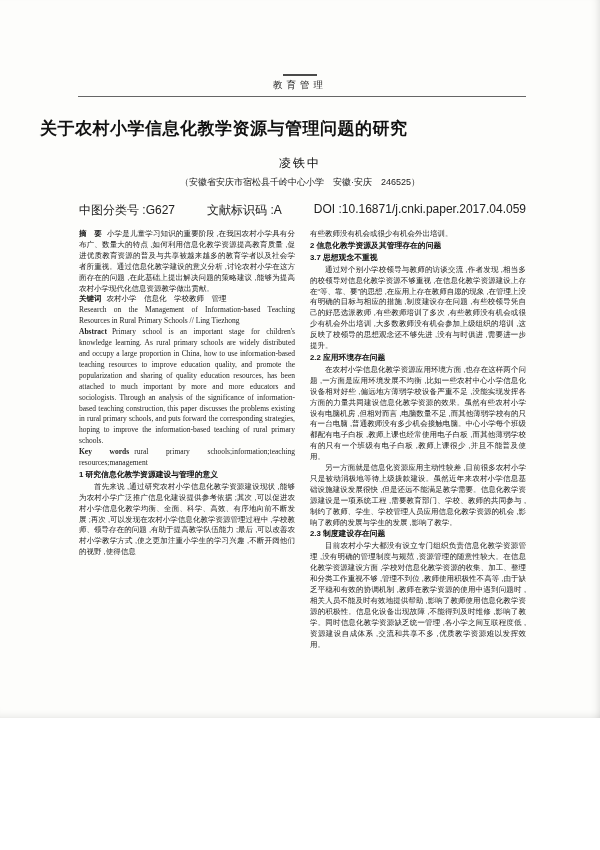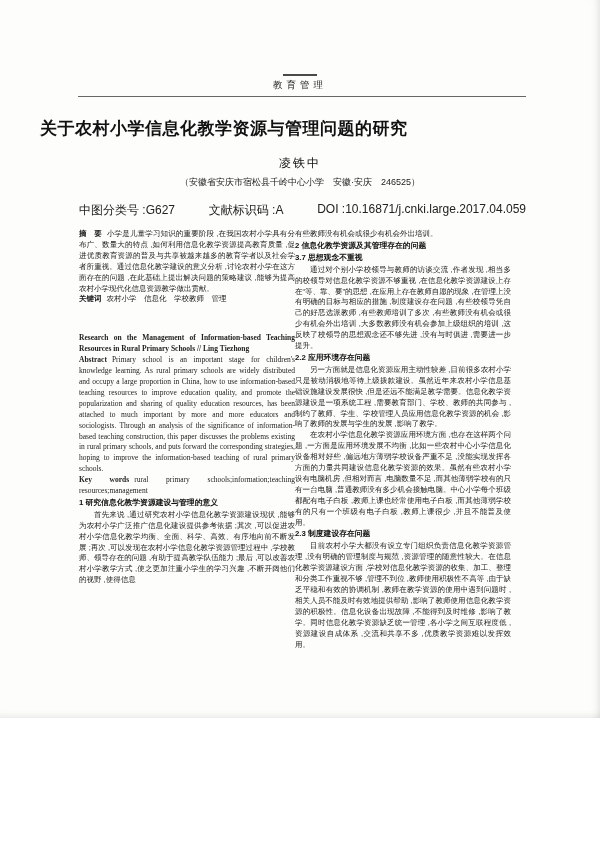--- a/index.html
+++ b/index.html
@@ -16,28 +16,28 @@
   }
   .cat-rule-top { position:absolute; top:74px; left:283px; width:34px; height:2px; background:#4a4a4a; }
   .category { position:absolute; top:79px; left:0; width:600px; text-align:center; font-size:9.5px; letter-spacing:4px; color:#222; }
   .cat-rule { position:absolute; top:96px; left:78px; width:448px; height:1px; background:#666; }
 
   .title { position:absolute; top:117px; left:40px; width:520px; margin:0; font-size:17px; font-weight:bold; letter-spacing:.5px; color:#111; }
   .author { position:absolute; top:155px; left:0; width:600px; text-align:center; font-size:12px; letter-spacing:2px; color:#111; }
   .affil { position:absolute; top:176px; left:0; width:600px; text-align:center; font-size:9px; color:#222; }
   .meta { position:absolute; top:202px; left:79px; width:447px; display:flex; justify-content:space-between; font-size:12px; color:#222; }
 
-  .columns { position:absolute; top:229px; left:79px; width:447px; display:flex; }
+  .columns { position:absolute; top:229px; left:79px; width:447px; display:flex; gap:15px; }
   .col { width:216px; height:557px; overflow:hidden; font-size:7.5px; line-height:10.9px; text-align:justify; color:#222; }
   .para { margin:0; }
   .ind { text-indent:2em; }
   .lbl { margin-right:5px; }
   .heading { margin:1px 0; font-weight:bold; font-size:7.8px; color:#111; }
   .en { font-family:"Liberation Serif","DejaVu Serif",serif; }
-  .enb { font-weight:bold;margin-top:28px; }
+  .enb { font-weight:normal; }
 
   .foot-rule { position:absolute; top:788px; left:79px; width:447px; height:1px; background:#888; }
   .bio { position:absolute; top:792px; left:79px; width:447px; font-size:7px; color:#333; }
   .pagenum { position:absolute; top:807px; left:79px; font-size:9px; color:#111; }
 </style>
 </head>
 <body>
 
 <div class="page">
 
@@ -45,43 +45,43 @@
   <div class="category">教育管理</div>
   <div class="cat-rule"></div>
 
   <h1 class="title">关于农村小学信息化教学资源与管理问题的研究</h1>
   <div class="author">凌铁中</div>
   <div class="affil">（安徽省安庆市宿松县千岭中心小学　安徽·安庆　246525）</div>
 
   <div class="meta">
     <span>中图分类号 :G627</span>
     <span>文献标识码 :A</span>
-    <span>DOI :10.16871/j.cnki.large.2017.04.059</span>
+    <span>DOI :10.16871/j.cnki.paper.2017.04.059</span>
   </div>
 
   <div class="columns">
 
     <div class="col">
       <p class="para"><b class="lbl">摘　要</b><span>小学是儿童学习知识的重要阶段 ,在我国农村小学具有分布广、数量大的特点 ,如何利用信息化教学资源提高教育质量 ,促进优质教育资源的普及与共享被越来越多的教育学者以及社会学者所重视。通过信息化教学建设的意义分析 ,讨论农村小学在这方面存在的问题 ,在此基础上提出解决问题的策略建议 ,能够为提高农村小学现代化信息资源教学做出贡献。</span></p>
       <p class="para"><b class="lbl">关键词</b><span>农村小学　信息化　学校教师　管理</span></p>
       <p class="para en enb">Research on the Management of Information-based Teaching Resources in Rural Primary Schools // Ling Tiezhong</p>
       <p class="para en"><b class="lbl">Abstract</b><span>Primary school is an important stage for children's knowledge learning. As rural primary schools are widely distributed and occupy a large proportion in China, how to use information-based teaching resources to improve education quality, and promote the popularization and sharing of quality education resources, has been attached to much important by more and more educators and sociologists. Through an analysis of the significance of information-based teaching construction, this paper discusses the problems existing in rural primary schools, and puts forward the corresponding strategies, hoping to improve the information-based teaching of rural primary schools.</span></p>
       <p class="para en"><b class="lbl">Key words</b><span>rural primary schools;information;teaching resources;management</span></p>
       <p class="heading">1 研究信息化教学资源建设与管理的意义</p>
       <p class="para ind">首先来说 ,通过研究农村小学信息化教学资源建设现状 ,能够为农村小学广泛推广信息化建设提供参考依据 ;其次 ,可以促进农村小学信息化教学均衡、全面、科学、高效、有序地向前不断发展 ;再次 ,可以发现在农村小学信息化教学资源管理过程中 ,学校教师、领导存在的问题 ,有助于提高教学队伍能力 ;最后 ,可以改善农村小学教学方式 ,使之更加注重小学生的学习兴趣 ,不断开阔他们的视野 ,使得信息</p>
     </div>
 
     <div class="col">
       <p class="para">有些教师没有机会或很少有机会外出培训。</p>
       <p class="heading">2 信息化教学资源及其管理存在的问题</p>
       <p class="heading">3.7 思想观念不重视</p>
       <p class="para ind">通过对个别小学校领导与教师的访谈交流 ,作者发现 ,相当多的校领导对信息化教学资源不够重视 ,在信息化教学资源建设上存在“等、靠、要”的思想 ,在应用上存在教师自愿的现象 ,在管理上没有明确的目标与相应的措施 ,制度建设存在问题 ,有些校领导凭自己的好恶选派教师 ,有些教师培训了多次 ,有些教师没有机会或很少有机会外出培训 ,大多数教师没有机会参加上级组织的培训 ,这反映了校领导的思想观念还不够先进 ,没有与时俱进 ,需要进一步提升。</p>
       <p class="heading">2.2 应用环境存在问题</p>
+      <p class="para ind">在农村小学信息化教学资源应用环境方面 ,也存在这样两个问题 ,一方面是应用环境发展不均衡 ,比如一些农村中心小学信息化设备相对好些 ,偏远地方薄弱学校设备严重不足 ,没能实现发挥各方面的力量共同建设信息化教学资源的效果。虽然有些农村小学设有电脑机房 ,但相对而言 ,电脑数量不足 ,而其他薄弱学校有的只有一台电脑 ,普通教师没有多少机会接触电脑。中心小学每个班级都配有电子白板 ,教师上课也经常使用电子白板 ,而其他薄弱学校有的只有一个班级有电子白板 ,教师上课很少 ,并且不能普及使用。</p>
       <p class="para ind">另一方面就是信息化资源应用主动性较差 ,目前很多农村小学只是被动消极地等待上级拨款建设。虽然近年来农村小学信息基础设施建设发展很快 ,但是还远不能满足教学需要。信息化教学资源建设是一项系统工程 ,需要教育部门、学校、教师的共同参与 ,制约了教师、学生、学校管理人员应用信息化教学资源的机会 ,影响了教师的发展与学生的发展 ,影响了教学。</p>
-      <p class="para ind">在农村小学信息化教学资源应用环境方面 ,也存在这样两个问题 ,一方面是应用环境发展不均衡 ,比如一些农村中心小学信息化设备相对好些 ,偏远地方薄弱学校设备严重不足 ,没能实现发挥各方面的力量共同建设信息化教学资源的效果。虽然有些农村小学设有电脑机房 ,但相对而言 ,电脑数量不足 ,而其他薄弱学校有的只有一台电脑 ,普通教师没有多少机会接触电脑。中心小学每个班级都配有电子白板 ,教师上课也经常使用电子白板 ,而其他薄弱学校有的只有一个班级有电子白板 ,教师上课很少 ,并且不能普及使用。</p>
       <p class="heading">2.3 制度建设存在问题</p>
       <p class="para ind">目前农村小学大都没有设立专门组织负责信息化教学资源管理 ,没有明确的管理制度与规范 ,资源管理的随意性较大。在信息化教学资源建设方面 ,学校对信息化教学资源的收集、加工、整理和分类工作重视不够 ,管理不到位 ,教师使用积极性不高等 ,由于缺乏平稳和有效的协调机制 ,教师在教学资源的使用中遇到问题时 ,相关人员不能及时有效地提供帮助 ,影响了教师使用信息化教学资源的积极性。信息化设备出现故障 ,不能得到及时维修 ,影响了教学。同时信息化教学资源缺乏统一管理 ,各小学之间互联程度低 ,资源建设自成体系 ,交流和共享不多 ,优质教学资源难以发挥效用。</p>
     </div>
 
   </div>
 
   <div class="foot-rule"></div>
   <div class="bio">作者简介 :凌铁中（1964—）,男 ,安徽安庆人 ,中师学历 ,小学高级教师 ,研究方向为小学语文 ,数学教育。</div>
   <div class="pagenum">202</div>
 

